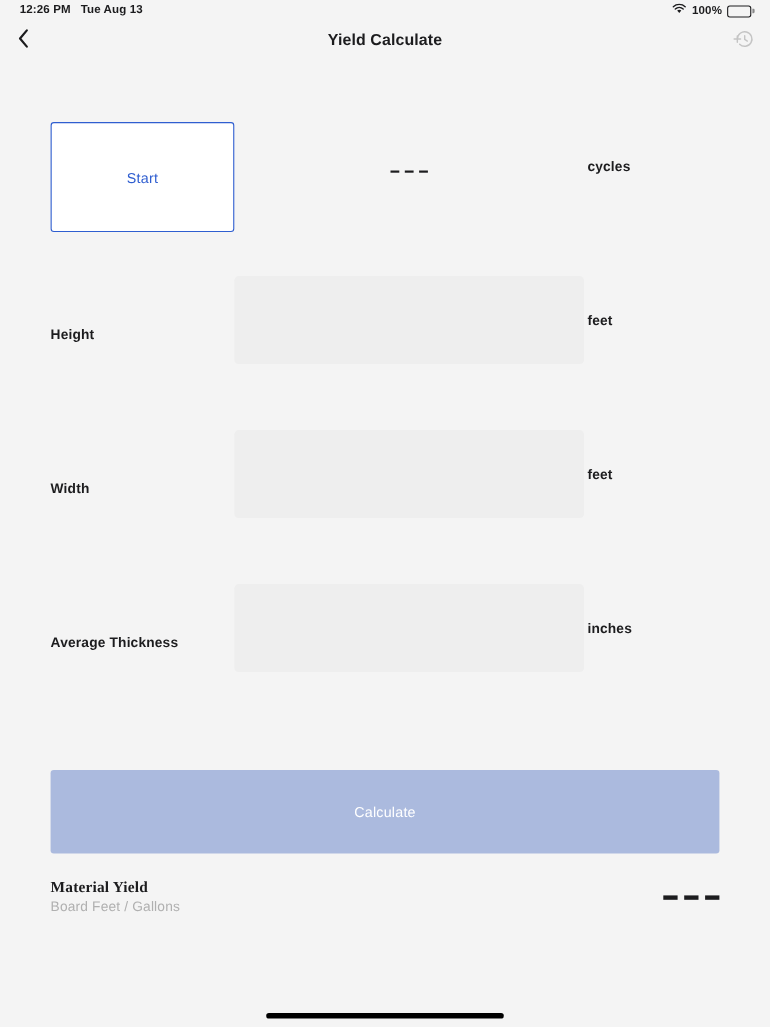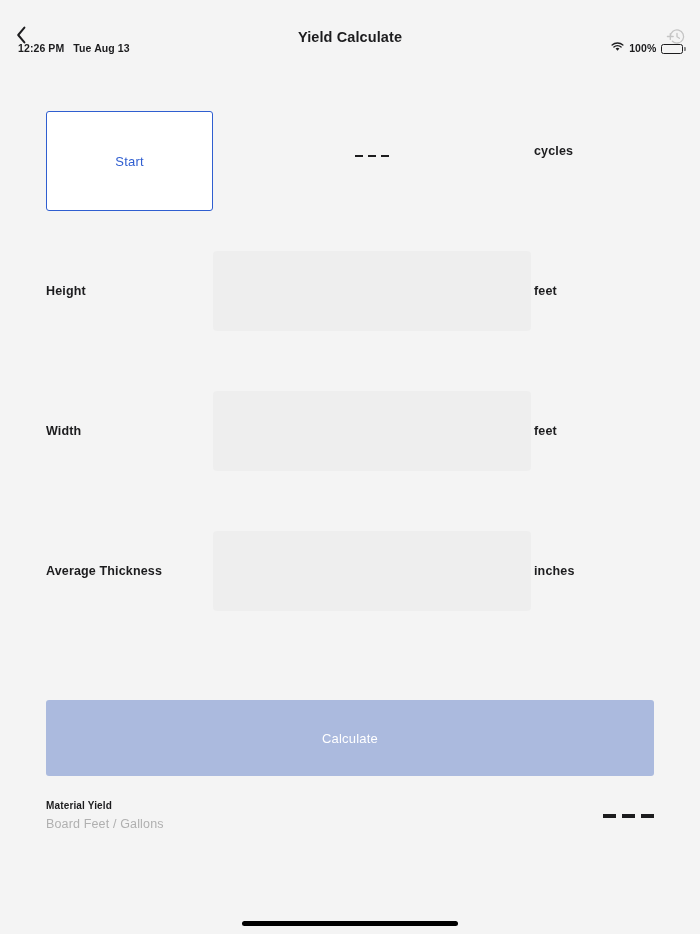--- a/index.html
+++ b/index.html
@@ -31,21 +31,20 @@
     width: 700px;
     height: 18px;
     display: flex;
     align-items: center;
     justify-content: space-between;
     padding: 0 14px 0 18px;
     font-size: 10.5px;
     font-weight: bold;
     color: #1c1c1e;
     letter-spacing: 0.1px;
-    margin-top: 39px;
   }
   .status-left { display: flex; align-items: center; gap: 9px; }
   .status-right { display: flex; align-items: flex-end; gap: 5px; }
 
   .wifi-icon { display: block; }
   .battery {
     display: inline-flex;
     align-items: center;
     gap: 1px;
   }
@@ -115,21 +114,21 @@
   
   .row {
     position: absolute;
     left: 0;
     width: 700px;
     height: 80px;
   }
   .row-label {
     position: absolute;
     left: 46px;
-    top: 0;
+    top: 13px;
     height: 80px;
     display: flex;
     align-items: center;
     font-size: 12.5px;
     font-weight: bold;
     color: #1c1c1e;
     letter-spacing: 0.15px;
   }
   .row-unit {
     position: absolute;
@@ -236,24 +235,25 @@
     position: absolute;
     left: 46px;
     top: 800px;
     width: 608px;
     height: 38px;
   }
   .result-title {
     position: absolute;
     left: 0;
     top: 0;
-    font-size: 10px;
-    font-weight: bold;
-    color: #1c1c1e;
-    letter-spacing: 0.15px;
+    font-size: 14px;
+    font-weight: bold;
+    color: #1c1c1e;
+    letter-spacing: 0.15px;
+    font-family: Liberation Serif, serif;
   }
   .result-subtitle {
     position: absolute;
     left: 0;
     top: 17px;
     font-size: 12.5px;
     color: #b0b0b0;
     letter-spacing: 0.15px;
   }
   .result-value {

